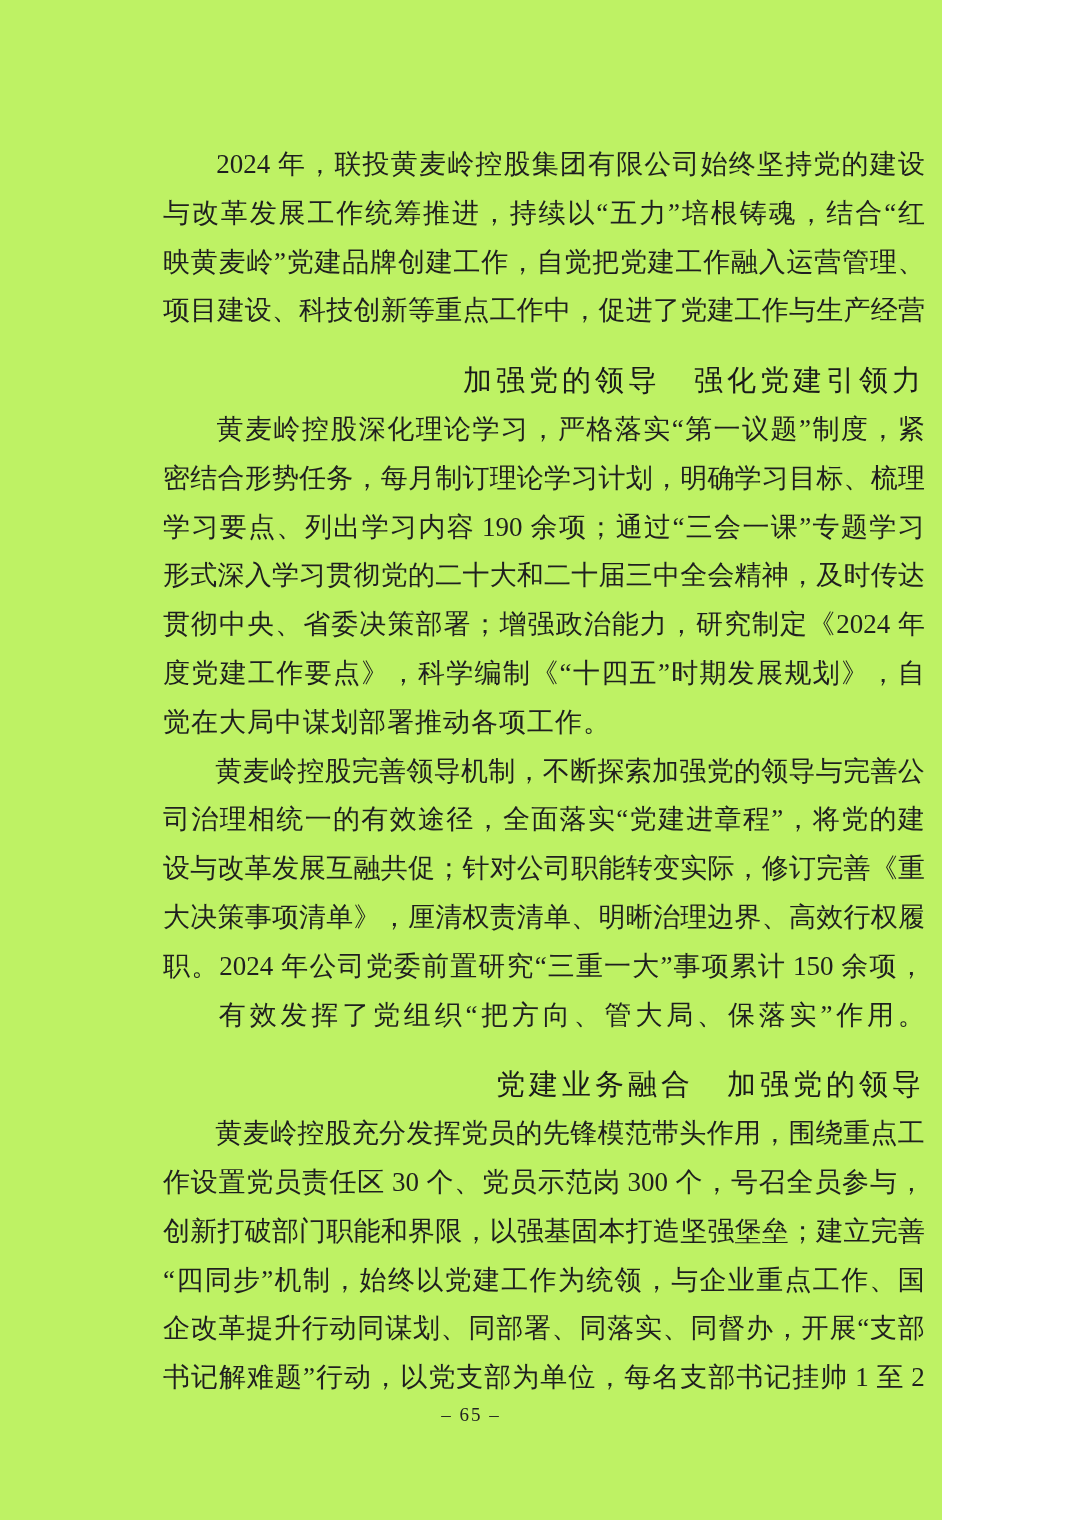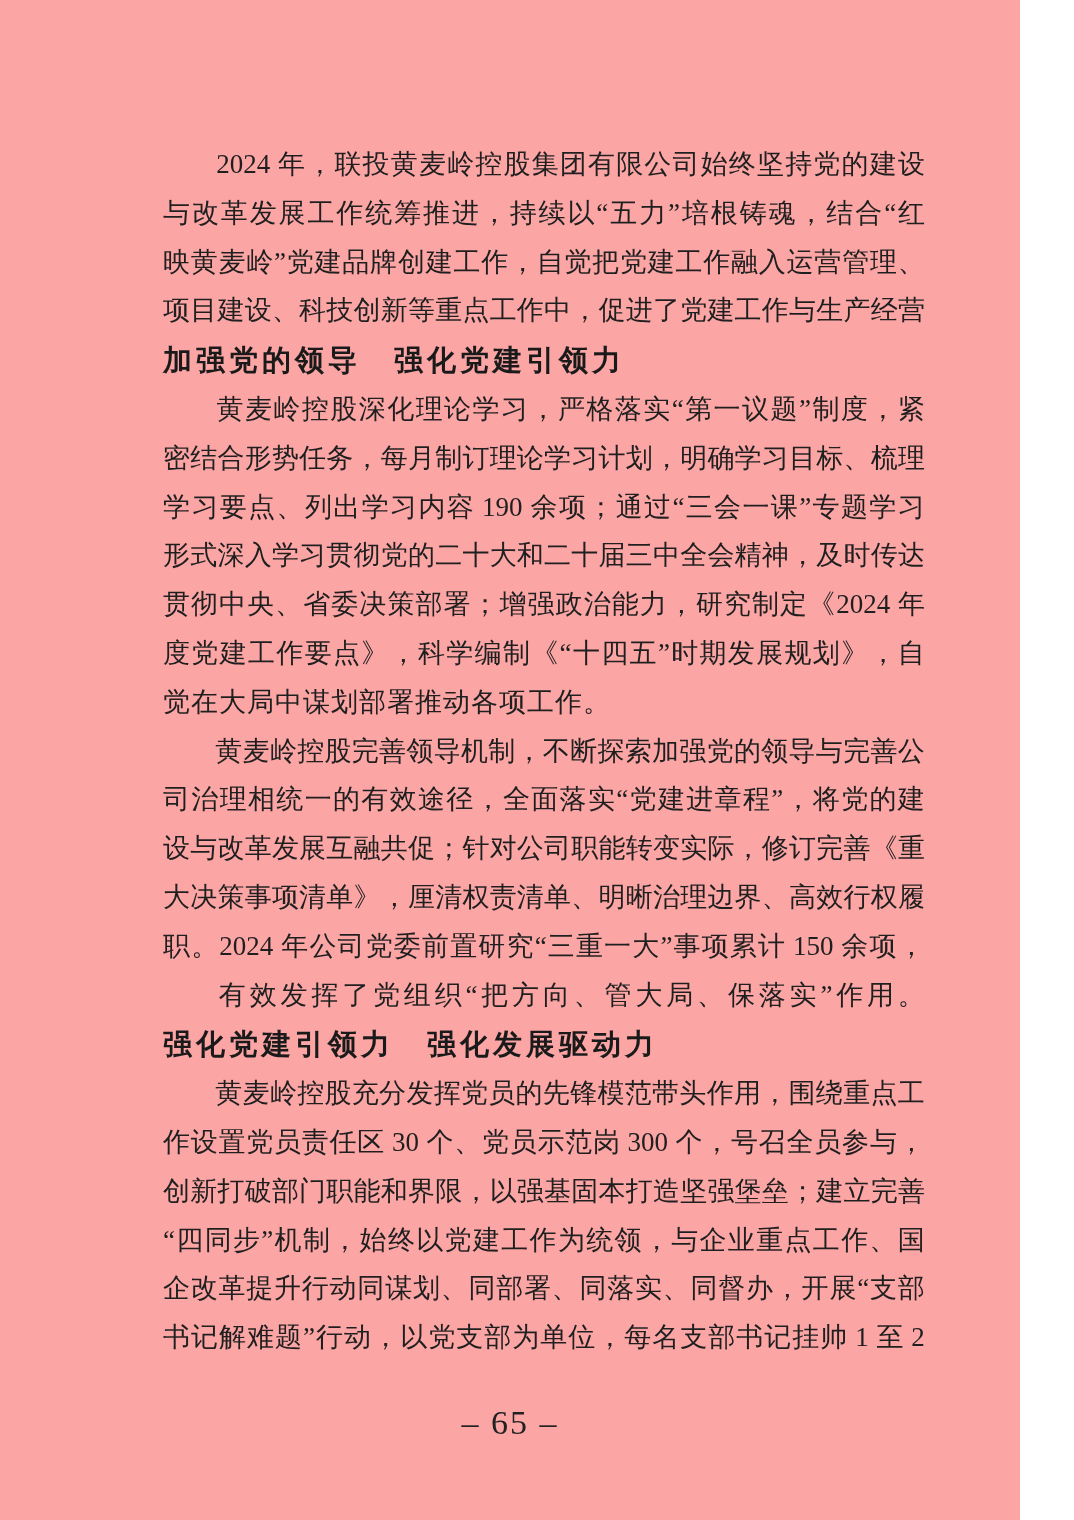--- a/index.html
+++ b/index.html
@@ -3,22 +3,22 @@
 <meta charset="utf-8">
 <style>
   html, body { margin: 0; padding: 0; }
   body {
     width: 1074px; height: 1520px;
     background: #ffffff;
     font-family: "Liberation Serif", "DejaVu Serif", serif;
   }
   .page {
     position: relative;
-    width: 1020px; height: 1520px;
-    background: #fca5a5;
+    width: 942px; height: 1520px;
+    background: #bef264;
     overflow: hidden;
   }
   .textblock {
     position: absolute;
     left: 163px; top: 140px;
     width: 762px;
   }
   .ln {
     height: 48.8px;
     line-height: 48.8px;
@@ -27,33 +27,33 @@
   }
   
   .j { display: flex; justify-content: space-between; align-items: baseline; }
   .j span { white-space: pre; }
   
   .ind::before { content: ""; display: block; flex: 0 0 52px; }
   
   .plain { letter-spacing: 1px; }
   
   .head {
-    text-align: left;
-    font-weight: bold;
+    text-align: right;
+    font-weight: normal;
     font-size: 29px;
     letter-spacing: 4px;
     color: #1a1a1a;
-    margin-top: 1px;
+    margin-top: 21px;
   }
   .footer {
     position: absolute;
     left: 0; top: 1404px;
     width: 100%;
     text-align: center;
-    font-size: 34px;
+    font-size: 19px;
     letter-spacing: 2px;
     color: #222222;
   }
 </style>
 </head>
 <body>
 
 <div class="page">
   <div class="textblock">
     <div class="ln j ind">
@@ -514,21 +514,21 @@
         <span>局</span>
         <span>、</span>
         <span>保</span>
         <span>落</span>
         <span>实</span>
         <span>”</span>
         <span>作</span>
         <span>用</span>
         <span>。</span>
       </div>
-    <div class="ln head">强化党建引领力　强化发展驱动力</div>
+    <div class="ln head">党建业务融合　加强党的领导</div>
     <div class="ln j ind">
         <span>黄</span>
         <span>麦</span>
         <span>岭</span>
         <span>控</span>
         <span>股</span>
         <span>充</span>
         <span>分</span>
         <span>发</span>
         <span>挥</span>

